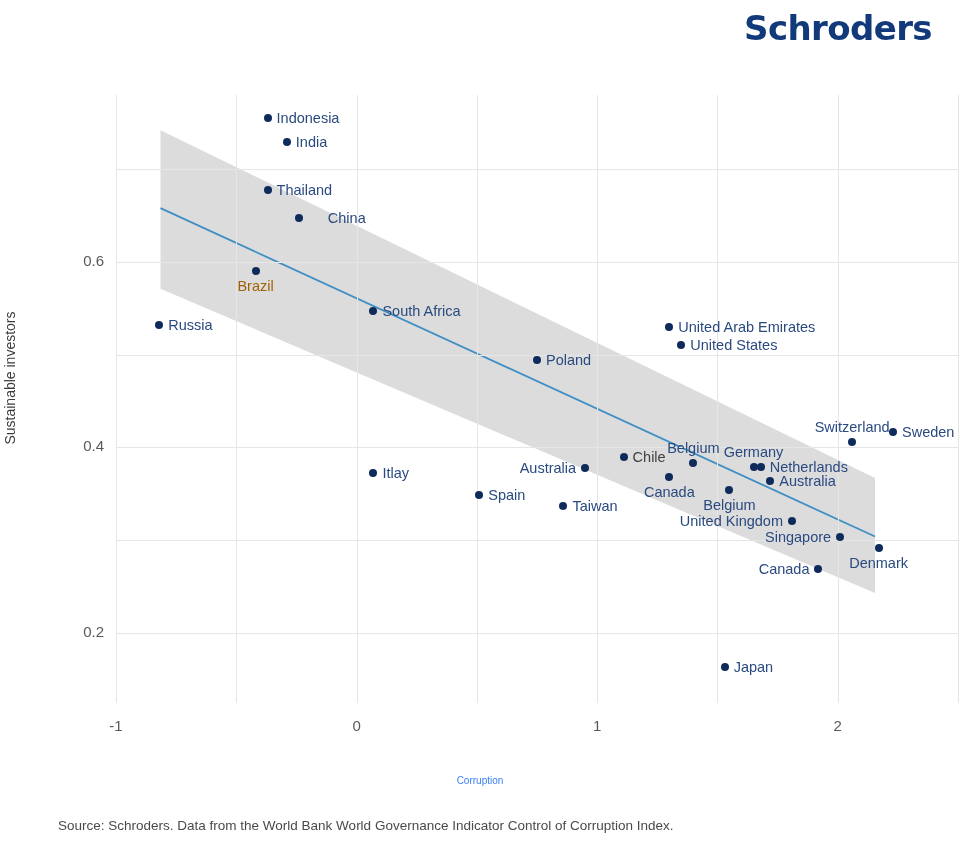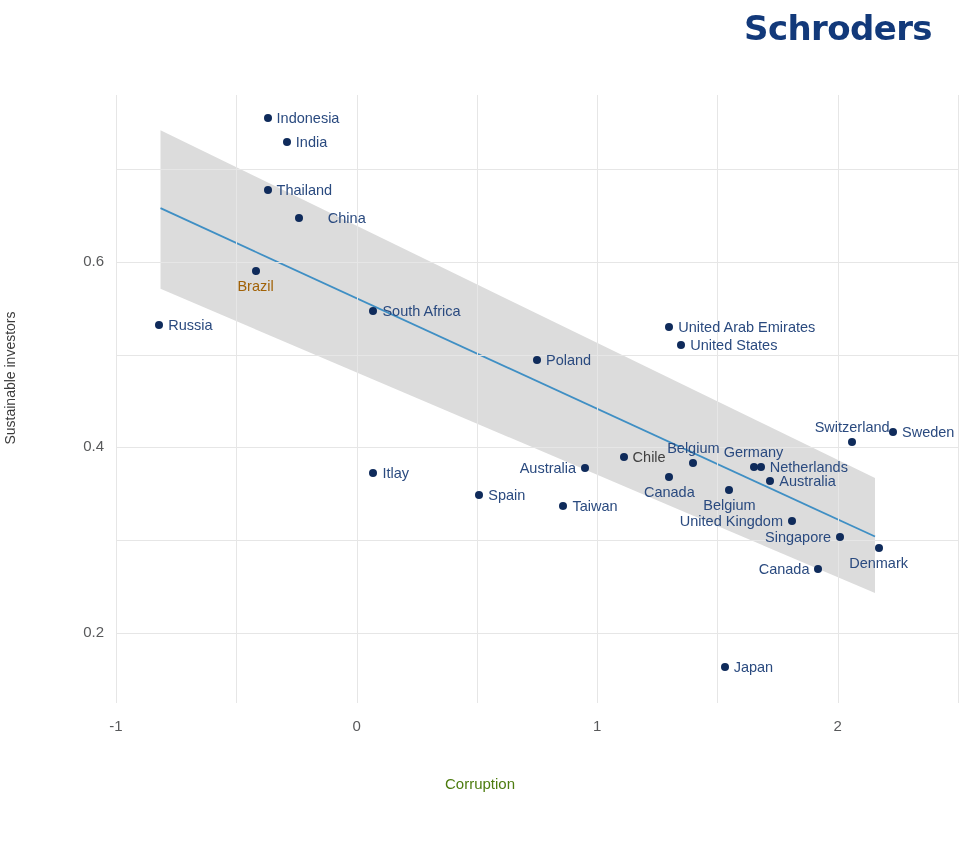--- a/index.html
+++ b/index.html
@@ -37,21 +37,21 @@
     text-align:right;
     font-size:15px; color:#58595b;
     font-family:"Liberation Sans", sans-serif;
   }
   .xtick{
     position:absolute; width:60px; text-align:center;
     font-size:15px; color:#58595b;
   }
   .axis-title-x{
     position:absolute; left:0; top:775px; width:960px;
-    text-align:center; font-size:15px; color:#4d7c0f;
+    text-align:center; font-size:10px; color:#3b82f6;
   }
   .axis-title-y{
     position:absolute;
     left:-170px; top:370px;
     width:360px; text-align:center;
     font-size:14px; color:#3c3c3c;
     transform:rotate(-90deg);
     transform-origin:center center;
   }
 
@@ -179,13 +179,14 @@
   <div id="xticks-layer">
       <div class="xtick" style="left: 86px; top: 717px;">-1</div>
       <div class="xtick" style="left: 326.571px; top: 717px;">0</div>
       <div class="xtick" style="left: 567.143px; top: 717px;">1</div>
       <div class="xtick" style="left: 807.714px; top: 717px;">2</div>
     </div>
 
   <div class="axis-title-x">Corruption</div>
   <div class="axis-title-y">Sustainable investors</div>
 
+  <div class="source">Source: Schroders. Data from the World Bank World Governance Indicator Control of Corruption Index.</div>
 </div>
 
 </body></html>

